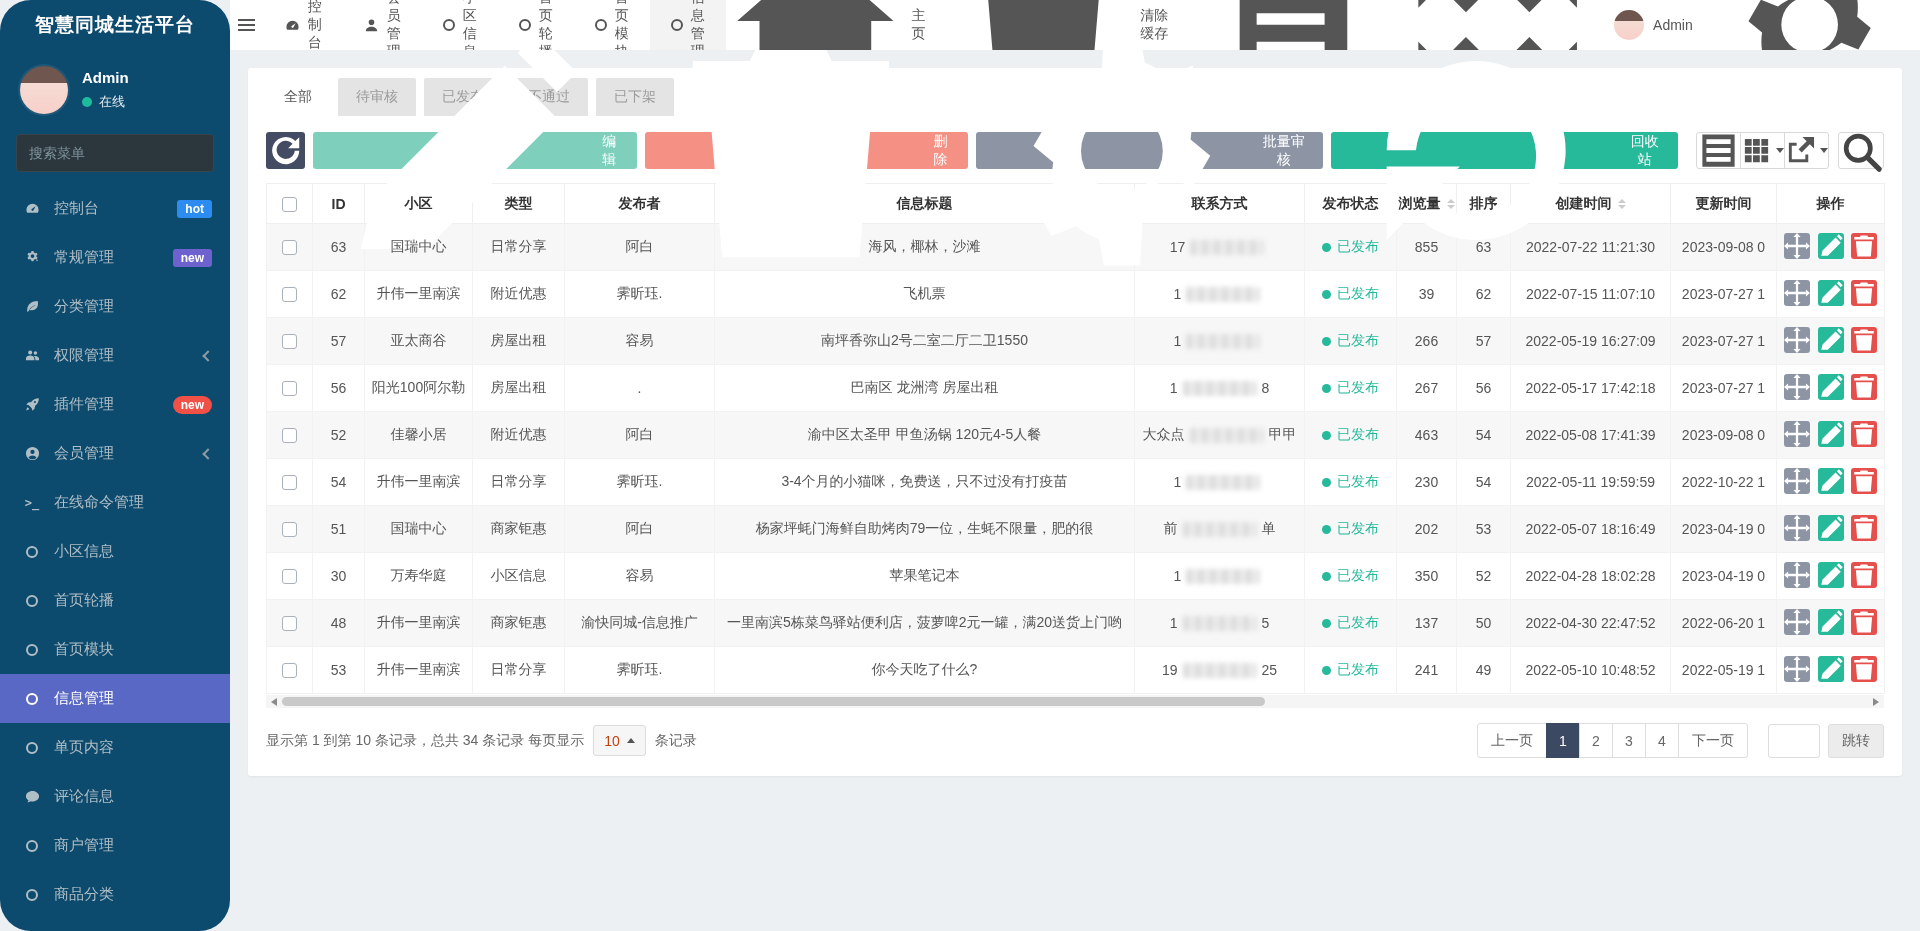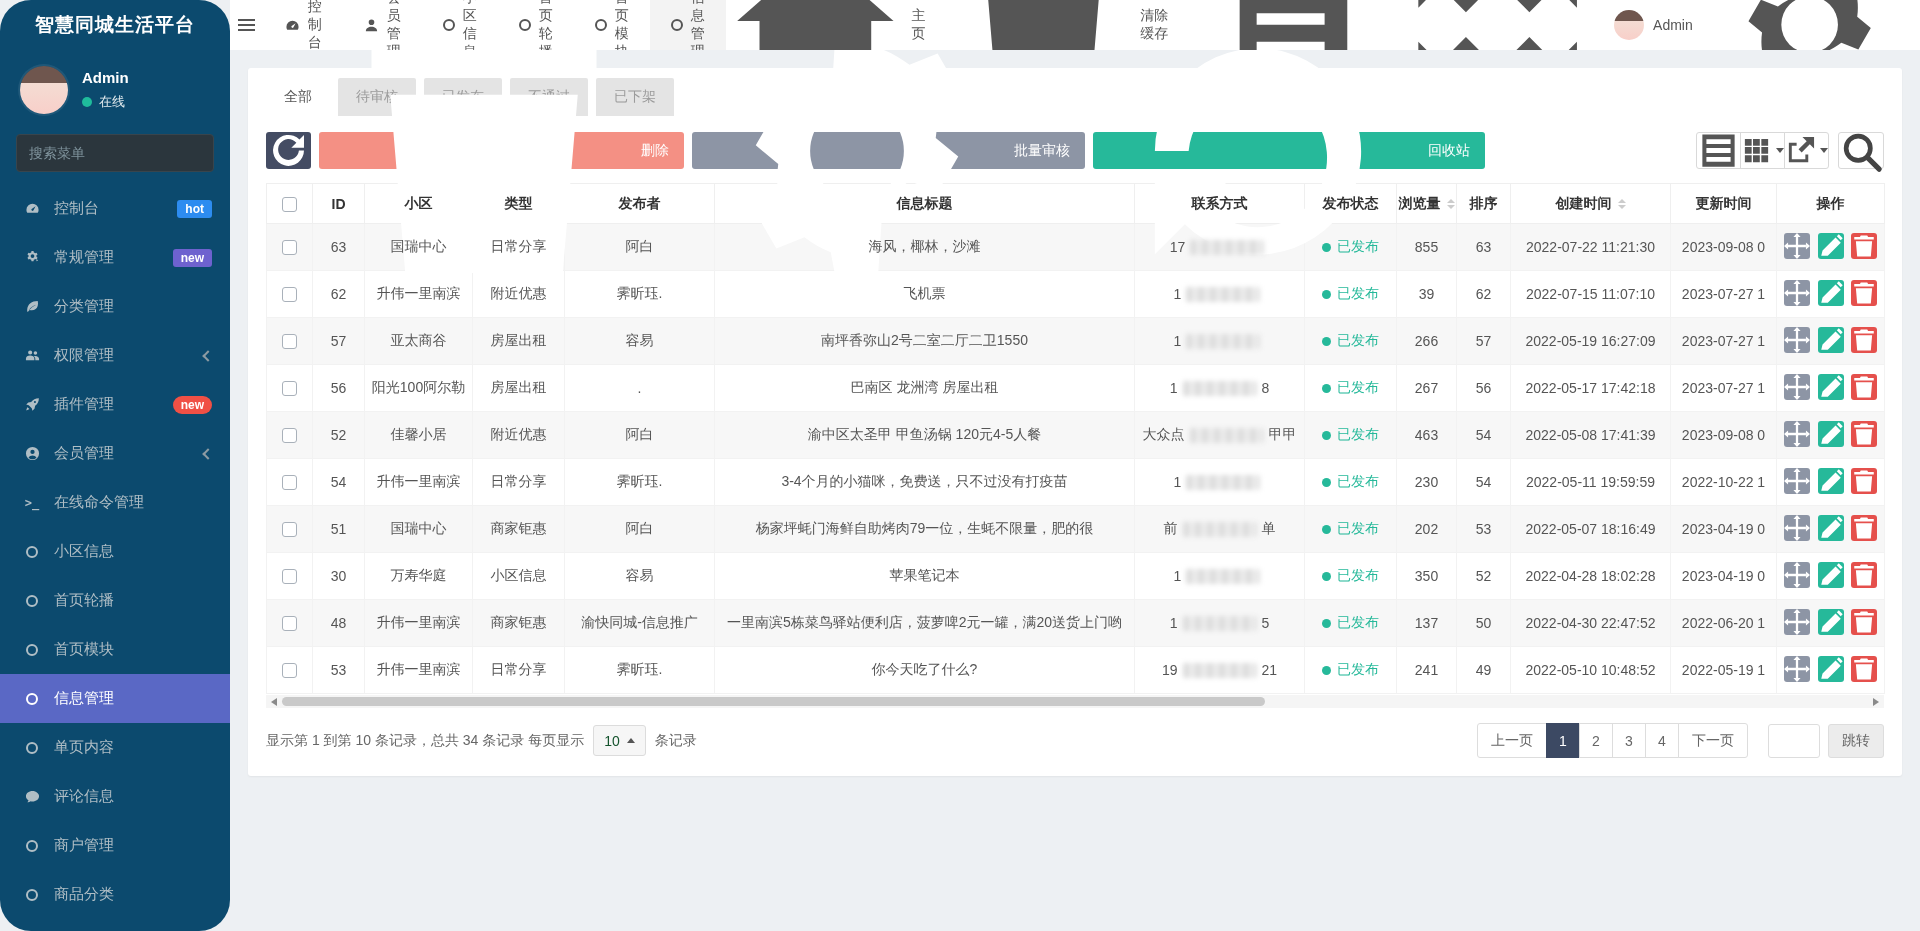--- a/index.html
+++ b/index.html
@@ -118,21 +118,21 @@
   .hscroll { height:13px; display:flex; align-items:center; background:#f5f5f5; margin-top:1px; }
   .hs-arrow { width:16px; display:flex; align-items:center; justify-content:center; cursor:pointer; }
   .tri-l { width:0; height:0; border-top:4px solid transparent; border-bottom:4px solid transparent; border-right:6px solid #8a8a8a; }
   .tri-r { width:0; height:0; border-top:4px solid transparent; border-bottom:4px solid transparent; border-left:6px solid #8a8a8a; }
   .hs-track { flex:1; height:100%; display:flex; align-items:center; }
   .hs-thumb { width:62%; height:9px; background:#c9c9c9; border-radius:5px; cursor:grab; }
 
   
   .card-footer { display:flex; align-items:center; margin-top:15px; color:#666; }
   .psize { display:inline-flex; align-items:center; gap:7px; border:1px solid #dcdcdc; background:#f6f6f6; height:31px;
-    padding:0 10px; border-radius:3px; margin:0 9px; color:#14532d; cursor:pointer; }
+    padding:0 10px; border-radius:3px; margin:0 9px; color:#c2410c; cursor:pointer; }
   .pager-zone { margin-left:auto; display:flex; align-items:center; }
   .pg { display:flex; }
   .pg a { min-width:34px; height:35px; display:inline-flex; align-items:center; justify-content:center; border:1px solid #ddd;
     margin-left:-1px; color:#666; background:#fff; cursor:pointer; text-decoration:none; padding:0 6px; }
   .pg a.pg-side { padding:0 13px; }
   .pg a:first-child { border-radius:3px 0 0 3px; margin-left:0; }
   .pg a:last-child { border-radius:0 3px 3px 0; }
   .pg a.active { background:#3c4963; border-color:#3c4963; color:#fff; }
   .jump-input { width:52px; height:34px; border:1px solid #ddd; border-radius:3px; margin-left:20px; outline:none;
     font-family:inherit; font-size:14px; padding:0 8px; color:#555; }
@@ -435,20 +435,28 @@
         </div>
 
         <div class="toolbar">
           <button class="btn btn-refresh">
               <span style="display:inline-flex">
                 <svg viewBox="0 0 16 16" style="width: 100%; height: 100%;">
                   <path fill="currentColor" d="M13.5 8a5.5 5.5 0 1 1-1.6-3.9L13.5 2.5V7H9l1.8-1.8A3.7 3.7 0 1 0 11.7 8z"></path>
                 </svg>
               </span>
             </button>
+          <button class="btn btn-edit">
+            <span style="display:inline-flex">
+                <svg viewBox="0 0 16 16" style="width: 100%; height: 100%;">
+                  <path fill="currentColor" d="M2 14l.8-3.2 8-8L14 6l-8 8zM11.6 2l2.4 2.4 1.2-1.2L12.8.8z"></path>
+                </svg>
+              </span>
+            <span>编辑</span>
+          </button>
           <button class="btn btn-del">
             <span style="display:inline-flex">
                 <svg viewBox="0 0 16 16" style="width: 100%; height: 100%;">
                   <path fill="currentColor" d="M6 1.5h4l.5 1H14V4H2V2.5h3.5zM3 5h10l-.8 9.5H3.8z"></path>
                 </svg>
               </span>
             <span>删除</span>
           </button>
           <button class="btn btn-batch">
             <span style="display:inline-flex">
@@ -913,21 +921,21 @@
             </td>
           </tr>
 
           <tr>
             <td><span class="checkbox"></span></td>
             <td>53</td>
             <td>升伟一里南滨</td>
             <td>日常分享</td>
             <td>霁昕珏.</td>
             <td>你今天吃了什么?</td>
-            <td><span>19</span><span class="blur-seg"></span><span>21</span></td>
+            <td><span>19</span><span class="blur-seg"></span><span>25</span></td>
             <td><span class="status-pub">
                     <span class="dot"></span>
                     <span>已发布</span>
                   </span></td>
             <td>241</td>
             <td>49</td>
             <td>2022-05-10 10:48:52</td>
             <td>2022-05-19 1</td>
             <td class="c-op">
               <span class="op-btn op-move">

